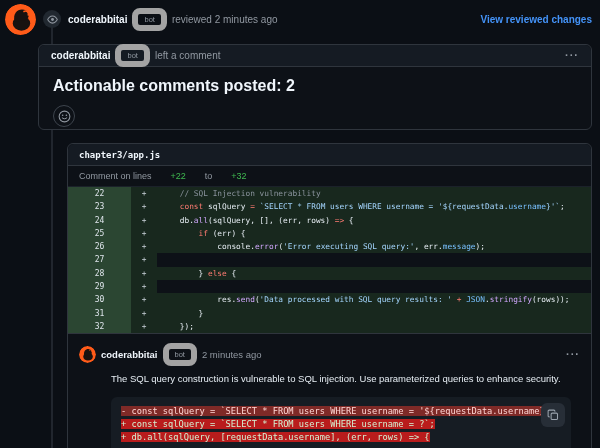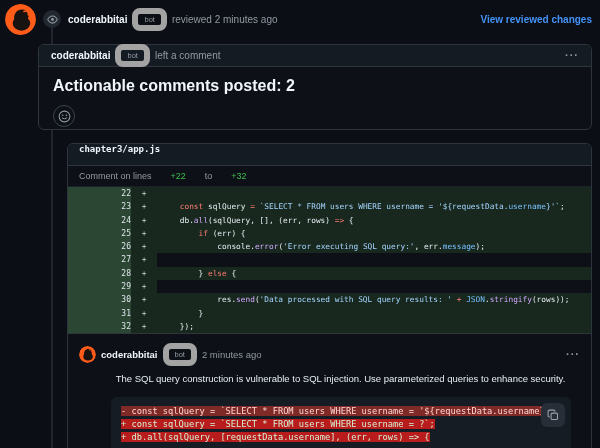--- a/index.html
+++ b/index.html
@@ -32,40 +32,40 @@
 
   #summary-card { left:38px; top:44px; width:554px; height:86px; }
   .summary-body { padding:10px 14px; }
   .summary-text { font-weight:bold; font-size:16px; color:#f0f6fc; }
   .smiley-btn { margin-top:10px; width:22px; height:22px; border-radius:50%; border:1px solid #3d444d;
     background:transparent; display:flex; align-items:center; justify-content:center; cursor:pointer; }
 
   
   #review-card { left:67px; top:143px; width:525px; height:330px; overflow:hidden; }
   .file-header { height:22px; background:#151b23; border-bottom:1px solid #2f353d; border-radius:6px 6px 0 0;
-    display:flex; padding:0 11px; }
+    display:flex; align-items:center; padding:0 11px; }
   .file-path { font-family:"DejaVu Sans Mono", monospace; font-weight:bold; font-size:9px; color:#f0f6fc; }
   .lines-row { height:21px; display:flex; align-items:center; padding:0 11px; gap:19px;
     font-size:9px; color:#9198a1; border-bottom:1px solid #1b212a; }
   .line-link { color:#3fb950; cursor:pointer; }
 
   .diff-row { display:flex; height:13.3px; line-height:13.3px;
     font-family:"DejaVu Sans Mono", monospace; font-size:7.8px; }
-  .gutter { width:63px; background:#2b4632; color:#dfe5ec; text-align:right; font-size:8px; }
+  .gutter { width:63px; background:#2b4632; color:#dfe5ec; text-align:center; font-size:8px; }
   .marker { width:26px; background:#18281e; color:#c9d1d9; text-align:center; }
   .code { flex:1; background:#18281e; padding-left:4px; white-space:pre; overflow:hidden; }
   .tk-p { color:#e6edf3; } .tk-k { color:#ff7b72; } .tk-s { color:#a5d6ff; }
   .tk-f { color:#d2a8ff; } .tk-c { color:#8b949e; } .tk-n { color:#79c0ff; }
 
   .comment-section { border-top:1px solid #2f353d; padding:9px 11px 12px 11px; }
   .comment-head { display:flex; align-items:center; gap:5px; }
   .avatar-sm { width:17px; height:17px; border-radius:50%; overflow:hidden; flex:none; }
   .author-sm { font-weight:bold; font-size:9.5px; color:#f0f6fc; }
   .muted-sm { color:#9198a1; font-size:9.5px; }
-  .comment-body { margin:6px 10px 12px 32px; font-size:9.5px; color:#e6edf3; line-height:13px;text-align:center; }
+  .comment-body { margin:6px 10px 12px 32px; font-size:9.5px; color:#e6edf3; line-height:13px; }
 
   .sg-block { margin:10px 9px 0 32px; background:#161c23; border-radius:6px; position:relative;
     padding:8px 0 30px 10px; font-family:"DejaVu Sans Mono", monospace; font-size:8.7px; line-height:13px; }
   .sg-line { white-space:pre; height:13px; }
   .sg-del { color:#ffd7d5; background:#7f2a27; }
   .sg-ins { color:#d3f2d4; background:#b91c1c; }
   .copy-btn { position:absolute; top:6px; right:6px; width:24px; height:24px; background:#272e37;
     border-radius:6px; display:flex; align-items:center; justify-content:center; cursor:pointer; }
   svg { display:block; }
 </style>
@@ -127,21 +127,21 @@
     <span>Comment on lines</span>
     <span class="line-link">+22</span>
     <span>to</span>
     <span class="line-link">+32</span>
   </div>
 
   <div>
       <div class="diff-row">
         <span class="gutter">22</span>
         <span class="marker">+</span>
-        <span class="code"><span class="tk-p">    </span></span>
+        <span class="code"><span class="tk-p">    </span><span class="tk-c">// SQL Injection vulnerability</span></span>
       </div>
       <div class="diff-row">
         <span class="gutter">23</span>
         <span class="marker">+</span>
         <span class="code"><span class="tk-p">    </span><span class="tk-k">const</span><span class="tk-p"> sqlQuery </span><span class="tk-k">=</span><span class="tk-p"> </span><span class="tk-s">`SELECT * FROM users WHERE username = '${requestData.</span><span class="tk-n">username</span><span class="tk-s">}'`</span><span class="tk-p">;</span></span>
       </div>
       <div class="diff-row">
         <span class="gutter">24</span>
         <span class="marker">+</span>
         <span class="code"><span class="tk-p">    db.</span><span class="tk-f">all</span><span class="tk-p">(sqlQuery, [], (err, rows) </span><span class="tk-k">=&gt;</span><span class="tk-p"> {</span></span>

